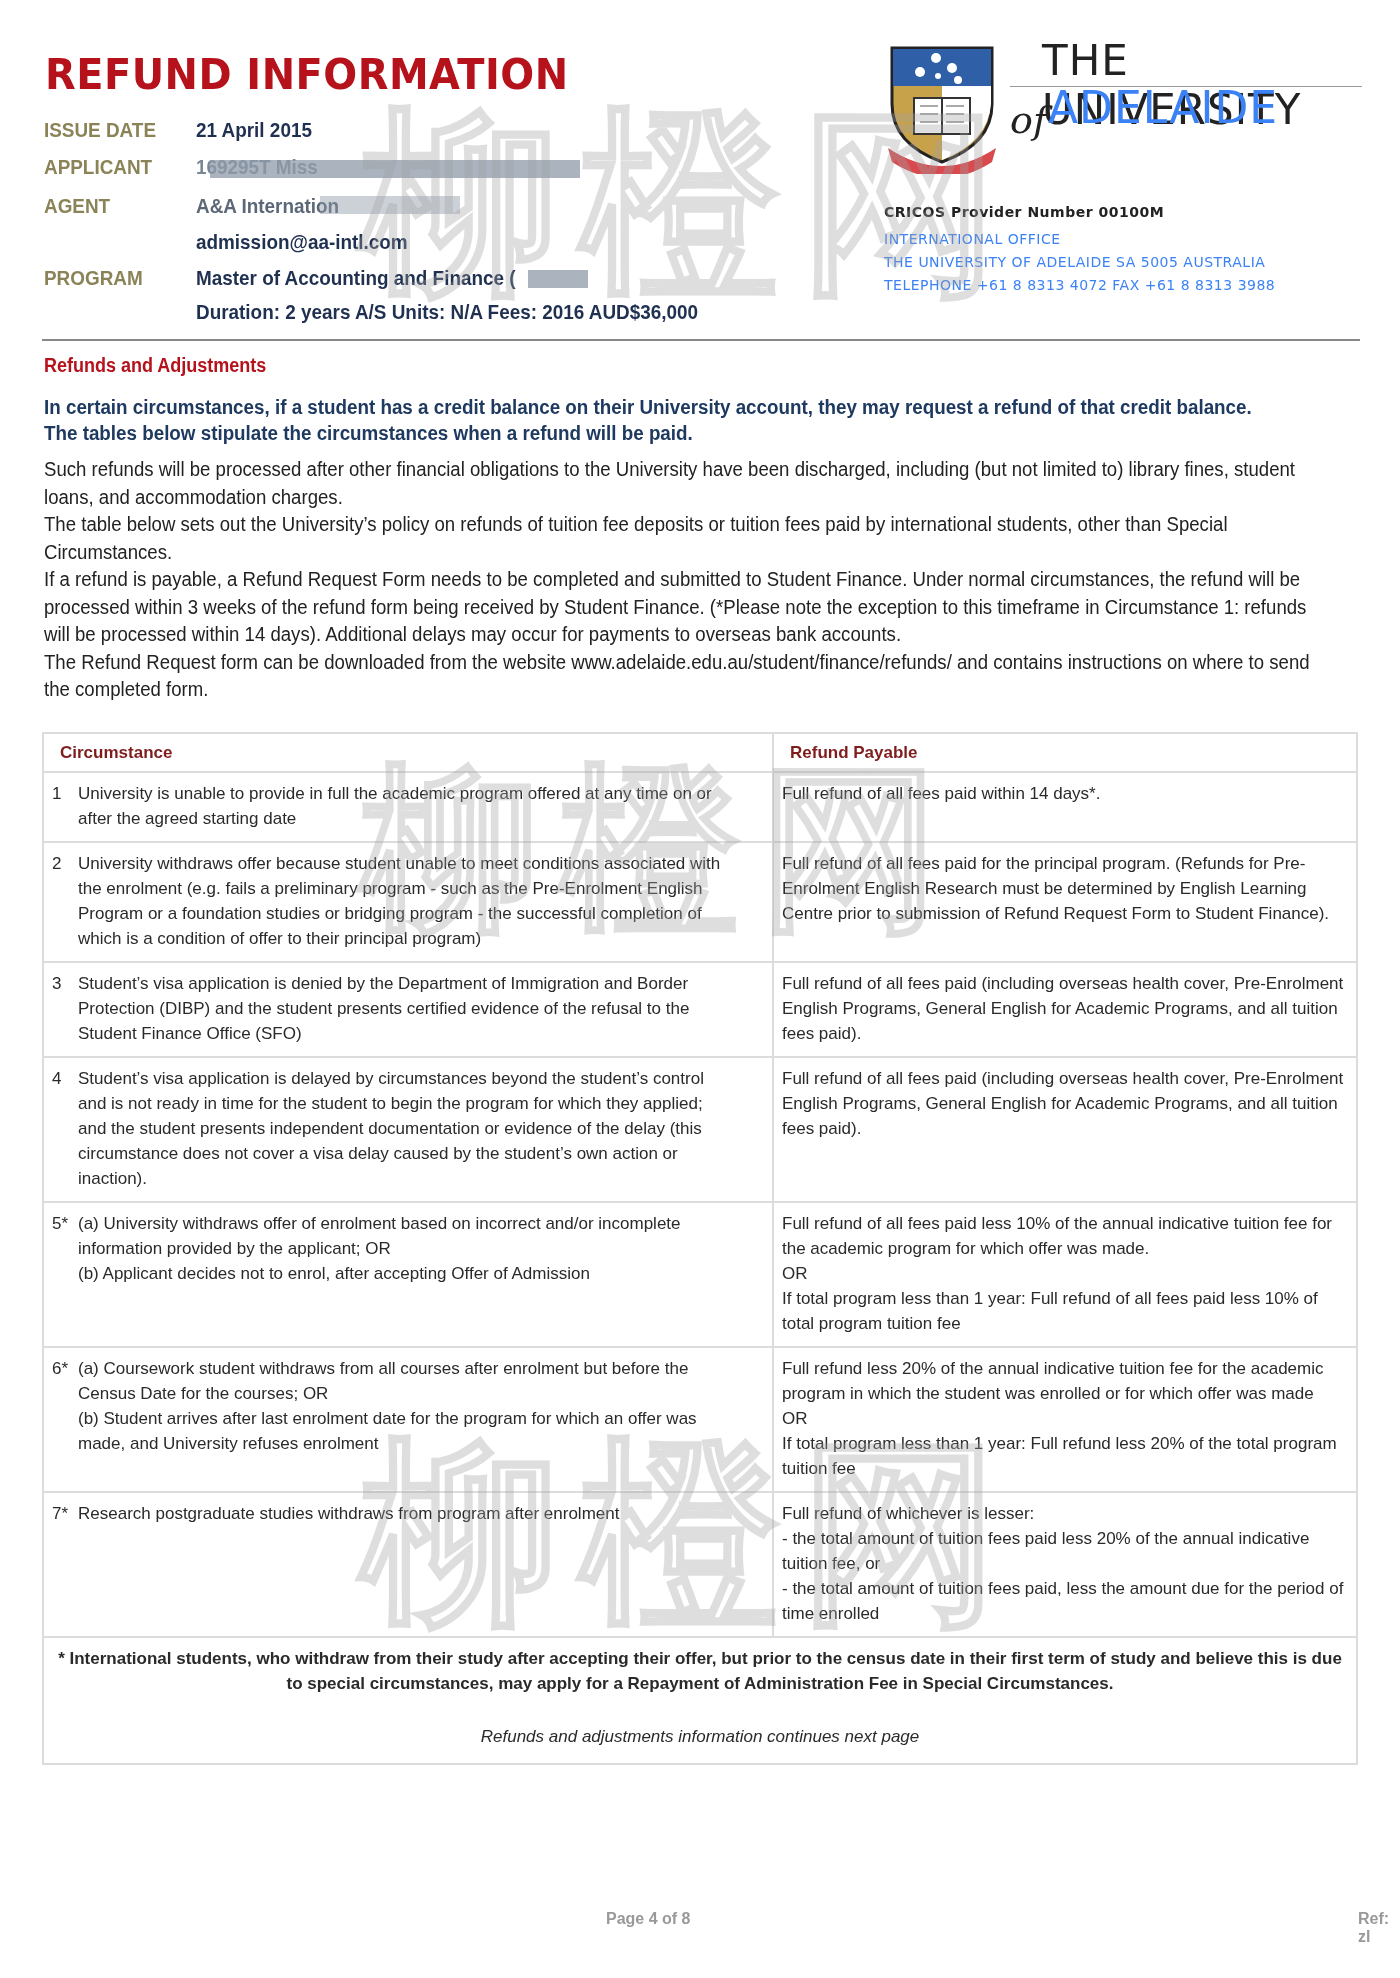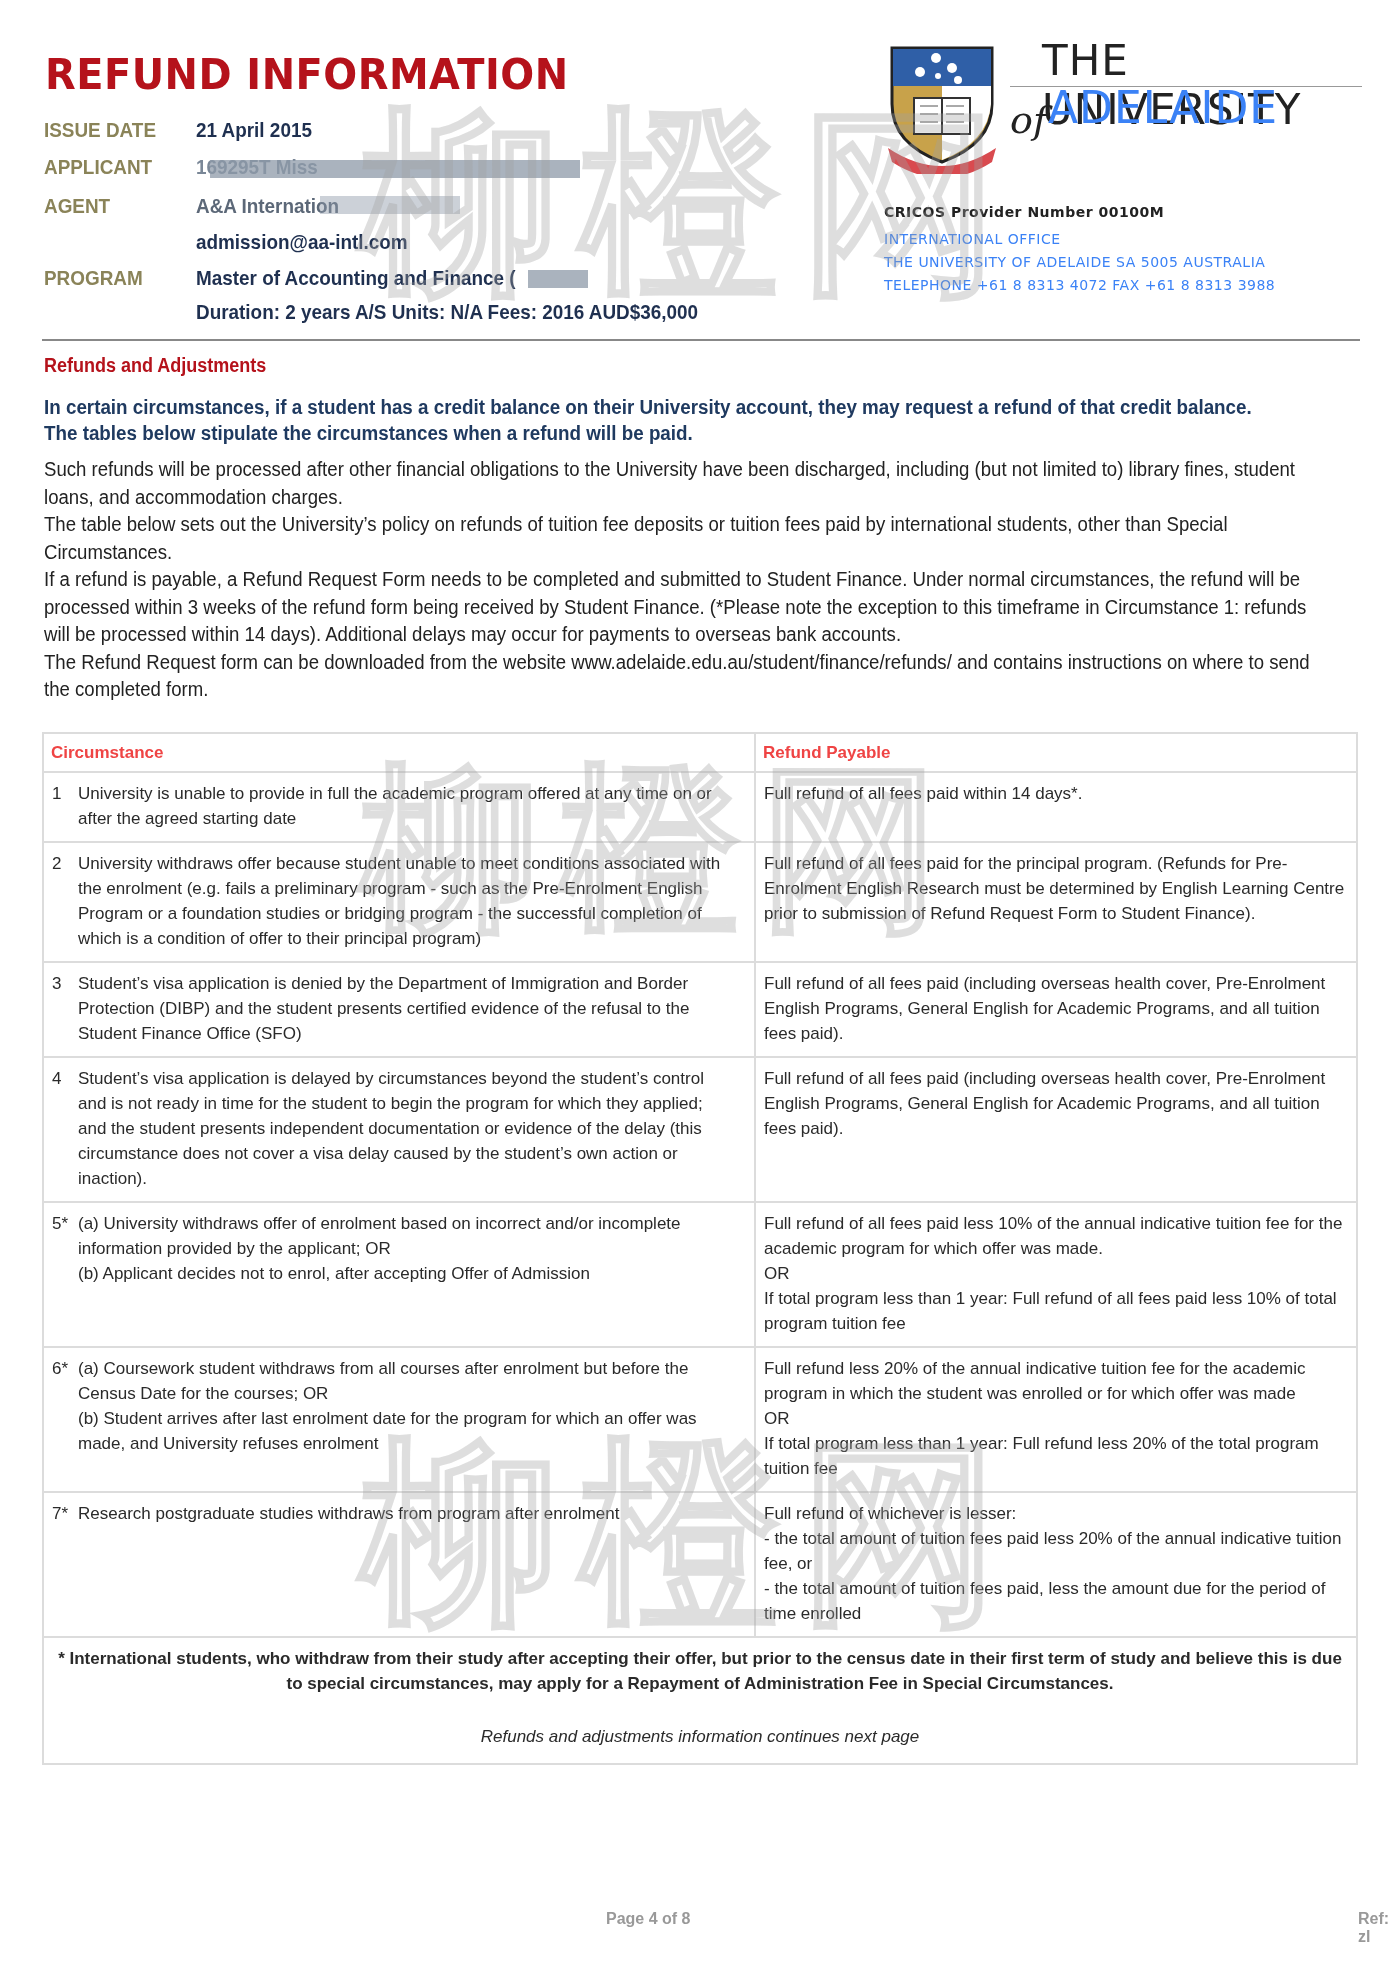--- a/index.html
+++ b/index.html
@@ -16,21 +16,21 @@
   .uni-adelaide { left:1048px; top:82px; font-size:44px; color:#3b82f6; font-family:"DejaVu Sans", sans-serif; letter-spacing:1px; }
   .addr { left:884px; font-size:14px; color:#3b82f6; font-family:"DejaVu Sans", sans-serif; letter-spacing:0.5px; white-space:nowrap; }
   .addr.bold { font-weight:bold; color:#222; }
   .divider { left:42px; top:339px; width:1318px; height:2px; background:#888; }
   .section-title { left:44px; top:354px; font-size:20px; font-weight:bold; color:#b5121b; transform:scaleX(0.9); transform-origin:left; }
   .lead { left:44px; top:394px; width:1300px; font-size:20px; font-weight:bold; color:#1f3a60; line-height:26px; transform:scaleX(0.94); transform-origin:left; }
   .body-text { left:44px; top:456px; width:1370px; font-size:20px; color:#222; line-height:27.5px; transform:scaleX(0.93); transform-origin:left; }
   .body-text p { margin:0; }
   table.refund { position:absolute; left:42px; top:732px; width:1316px; border-collapse:collapse; font-size:17px; color:#2a2a2a; }
   table.refund td, table.refund th { border:2px solid #dcdcdc; vertical-align:top; text-align:left; padding:8px 8px 10px 8px; line-height:25px; }
-  table.refund th { font-weight:bold; color:#ef4444; padding:6px 7px; }
+  table.refund th { font-weight:bold; color:#7f1d1d; padding:6px 16px; }
   .col-left { width:696px; }
   .num { display:inline-block; width:26px; vertical-align:top; }
   .ctext { display:inline-block; width:650px; vertical-align:top; }
   .footnote-cell { text-align:center !important; font-weight:bold; padding:8px 10px 4px 10px !important; }
   .continue { font-style:italic; padding-top:28px; }
   .footer { top:1910px; font-size:16px; font-weight:bold; color:#999; }
   .watermark { color:rgba(255,255,255,0.0); -webkit-text-stroke:2px rgba(160,160,160,0.35); font-size:200px; font-weight:bold; font-family:"DejaVu Sans", sans-serif; pointer-events:none; letter-spacing:20px; }
 </style>
 </head>
 <body>

